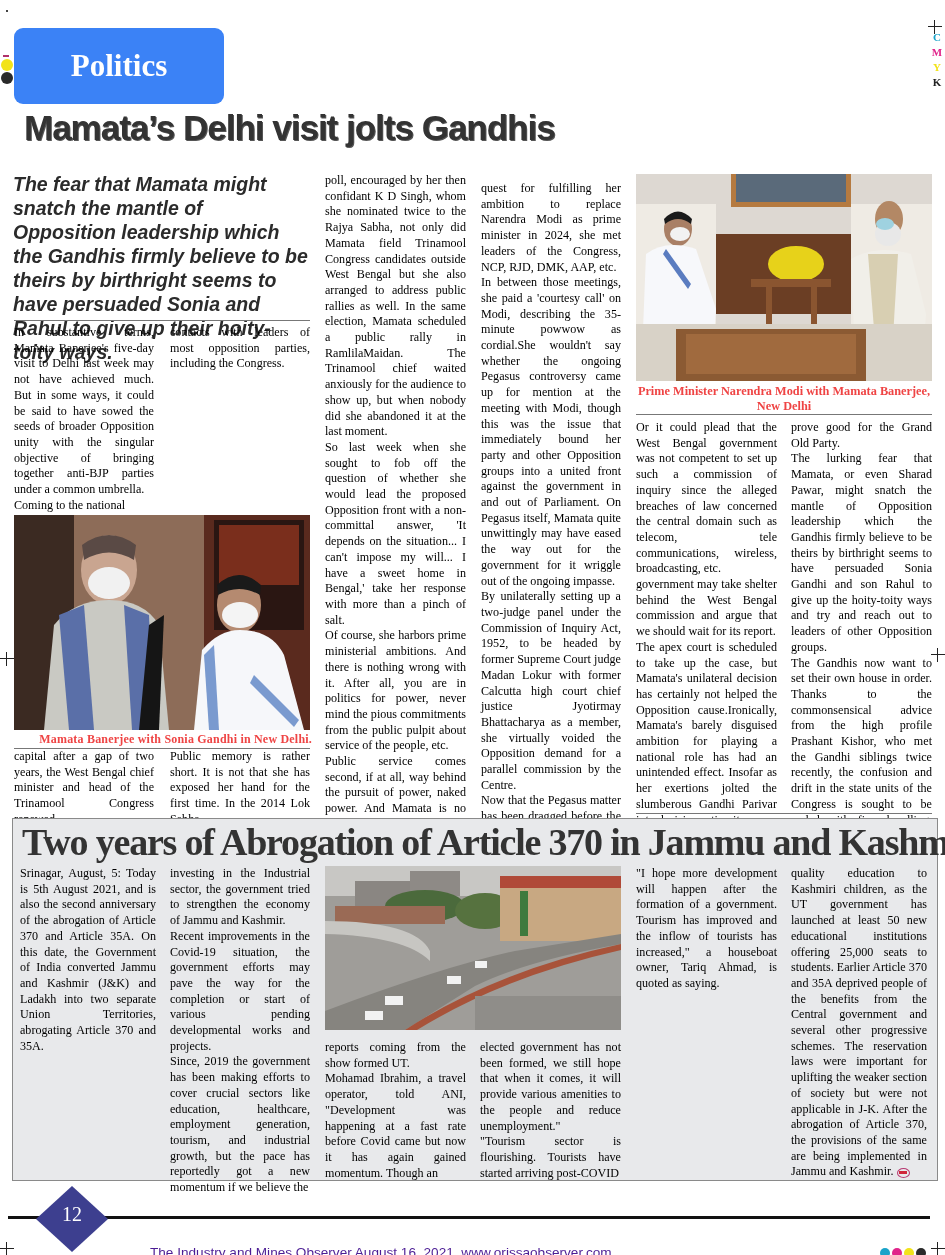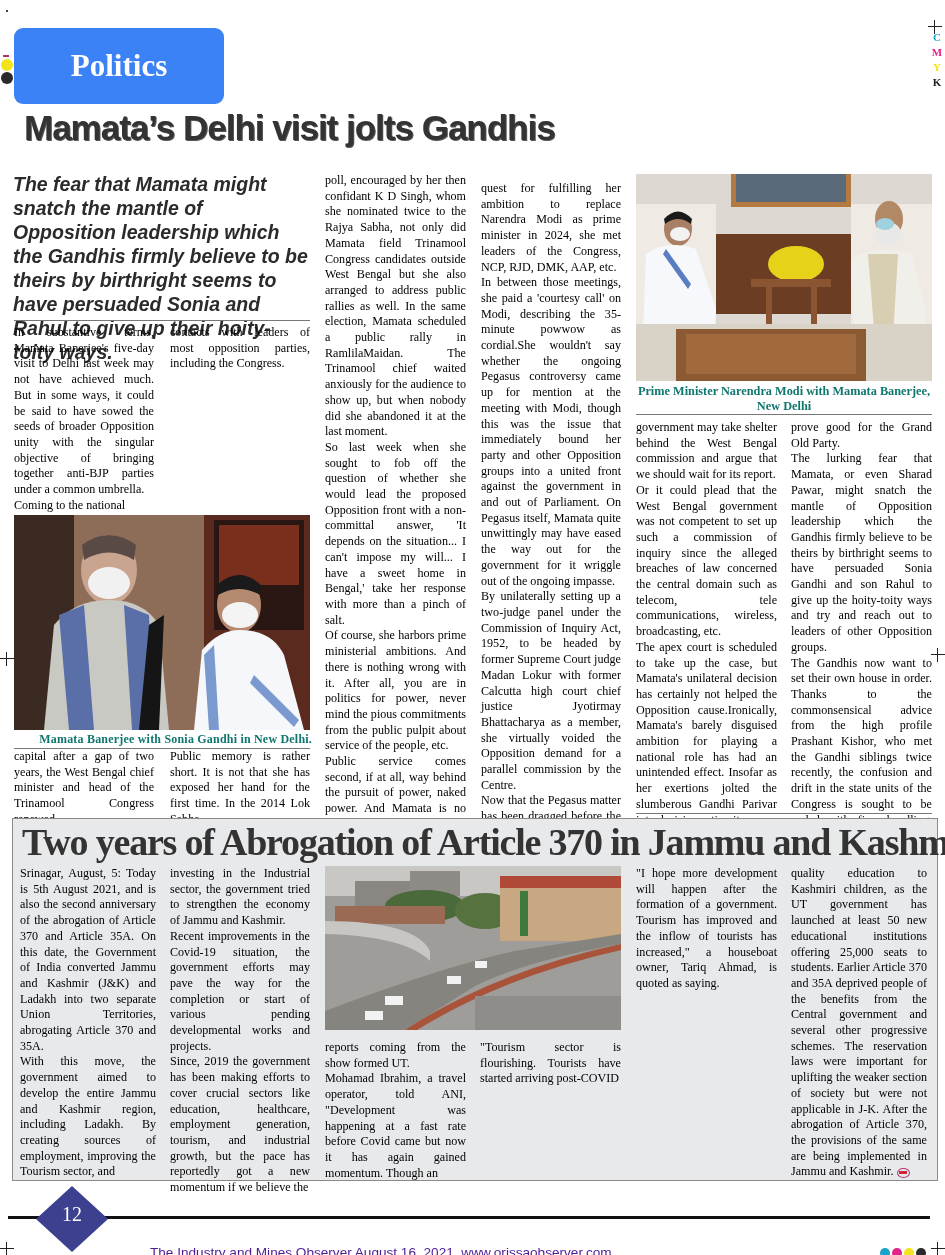--- a/index.html
+++ b/index.html
@@ -23,21 +23,21 @@
   .headline { position: absolute; left: 24px; top: 108px; width: 925px; font-family: Liberation Sans, sans-serif; font-weight: bold; font-size: 35px; letter-spacing: -1px; color: #333; white-space: nowrap; text-shadow: 1px 1px 0 #555; }
 
   .deck { position: absolute; left: 13px; top: 172px; width: 297px; font-family: Liberation Sans, sans-serif; font-style: italic; font-weight: bold; font-size: 19.5px; line-height: 24px; color: #2b2b2b; }
 
   .rule { position: absolute; background: #777; height: 1px; }
 
   .col { position: absolute; font-size: 12.1px; line-height: 15.7px; text-align: justify; color: #000000; }
   .col p { margin: 0; }
 
   .photo { position: absolute; overflow: hidden; }
-  .caption { position: absolute; font-family: "Liberation Serif", serif; font-weight: bold; font-size: 12.3px; line-height: 15px; text-align: center; color: #0f766e; }
+  .caption { position: absolute; font-family: "Liberation Serif", serif; font-weight: bold; font-size: 12.3px; line-height: 15px; text-align: center; color: #ef4444; }
 
   
   .jk-box { position: absolute; left: 12px; top: 818px; width: 926px; height: 363px; background: #e8e9eb; border: 1px solid #8a8a8a; }
   .jk-headline { position: absolute; left: 22px; top: 820px; width: 910px; font-family: "Liberation Serif", serif; font-size: 38px; letter-spacing: -1.2px; color: #333; white-space: nowrap; }
 
   .end-mark { display: inline-block; width: 13px; height: 10px; border-radius: 50%; border: 1.5px solid #b73a72; vertical-align: middle; position: relative; margin-left: 4px; }
   .end-mark::after { content: ""; position: absolute; left: 1px; top: 2px; width: 8px; height: 3px; background: #d0263a; }
 
   
   .footer-line { position: absolute; left: 8px; top: 1216px; width: 922px; height: 3px; background: #111; }
@@ -154,37 +154,36 @@
     <path d="M232 80 L262 80 L256 180 L240 180 Z" fill="#d8cfb2"></path>
     <rect x="0" y="150" width="296" height="57" fill="#d8d2c7"></rect>
     <rect x="40" y="155" width="190" height="52" fill="#8b5a33"></rect>
     <rect x="50" y="160" width="170" height="40" fill="#a06a3e"></rect>
   </svg>
 </div>
 <div class="caption" style="left:636px; top:384px; width:296px;">Prime Minister Narendra Modi with Mamata Banerjee, New Delhi</div>
 <div class="rule" style="left:636px; top:414px; width:296px;"></div>
 
 <div class="col" style="left:636px; top:420px; width:141px;">
+  <p>Or it could plead that the West Bengal government was not competent to set up such a commission of inquiry since the alleged breaches of law concerned the central domain such as telecom, tele communications, wireless, broadcasting, etc.</p>
   <p>government may take shelter behind the West Bengal commission and argue that we should wait for its report.</p>
-  <p>Or it could plead that the West Bengal government was not competent to set up such a commission of inquiry since the alleged breaches of law concerned the central domain such as telecom, tele communications, wireless, broadcasting, etc.</p>
   <p>The apex court is scheduled to take up the case, but Mamata's unilateral decision has certainly not helped the Opposition cause.Ironically, Mamata's barely disguised ambition for playing a national role has had an unintended effect. Insofar as her exertions jolted the slumberous Gandhi Parivar into decisive action it may</p>
 </div>
 <div class="col" style="left:791px; top:420px; width:141px;">
   <p>prove good for the Grand Old Party.</p>
   <p>The lurking fear that Mamata, or even Sharad Pawar, might snatch the mantle of Opposition leadership which the Gandhis firmly believe to be theirs by birthright seems to have persuaded Sonia Gandhi and son Rahul to give up the hoity-toity ways and try and reach out to leaders of other Opposition groups.</p>
   <p><span>The Gandhis now want to set their own house in order. Thanks to the commonsensical advice from the high profile Prashant Kishor, who met the Gandhi siblings twice recently, the confusion and drift in the state units of the Congress is sought to be ended with firm handling.</span><span class="end-mark"></span></p>
 </div>
 <div class="rule" style="left:636px; top:813px; width:296px;"></div>
 
 <div class="jk-box"></div>
 <h2 class="jk-headline">Two years of Abrogation of Article 370 in Jammu and Kashmir</h2>
 
 <div class="col" style="left:20px; top:866px; width:136px;">
   <p>Srinagar, August, 5: Today is 5th August 2021, and is also the second anniversary of the abrogation of Article 370 and Article 35A. On this date, the Government of India converted Jammu and Kashmir (J&amp;K) and Ladakh into two separate Union Territories, abrogating Article 370 and 35A.</p>
-  <p>With this move, the government aimed to develop the entire Jammu and Kashmir region, including Ladakh. By creating sources of employment, improving the Tourism sector, and</p>
 </div>
 <div class="col" style="left:170px; top:866px; width:140px;">
   <p>investing in the Industrial sector, the government tried to strengthen the economy of Jammu and Kashmir.</p>
   <p>Recent improvements in the Covid-19 situation, the government efforts may pave the way for the completion or start of various pending developmental works and projects.</p>
   <p>Since, 2019 the government has been making efforts to cover crucial sectors like education, healthcare, employment generation, tourism, and industrial growth, but the pace has reportedly got a new momentum if we believe the</p>
 </div>
 
 <div class="photo" style="left:325px; top:866px; width:296px; height:164px; background:#a6a5a2;">
   <svg width="296" height="164" viewBox="0 0 296 164">
     <rect x="0" y="0" width="296" height="164" fill="#9f9d99"></rect>
@@ -206,20 +205,21 @@
     <rect x="122" y="110" width="14" height="8" fill="#f2f2f2"></rect>
     <rect x="150" y="95" width="12" height="7" fill="#f2f2f2"></rect>
   </svg>
 </div>
 
 <div class="col" style="left:325px; top:1040px; width:141px;">
   <p>reports coming from the show formed UT.</p>
   <p>Mohamad Ibrahim, a travel operator, told ANI, "Development was happening at a fast rate before Covid came but now it has again gained momentum. Though an</p>
 </div>
 <div class="col" style="left:480px; top:1040px; width:141px;">
+  <p>elected government has not been formed, we still hope that when it comes, it will provide various amenities to the people and reduce unemployment."</p>
   <p>"Tourism sector is flourishing. Tourists have started arriving post-COVID</p>
 </div>
 <div class="col" style="left:636px; top:866px; width:141px;">
   <p>"I hope more development will happen after the formation of a government. Tourism has improved and the inflow of tourists has increased," a houseboat owner, Tariq Ahmad, is quoted as saying.</p>
 </div>
 <div class="col" style="left:791px; top:866px; width:136px;">
   <p><span>quality education to Kashmiri children, as the UT government has launched at least 50 new educational institutions offering 25,000 seats to students. Earlier Article 370 and 35A deprived people of the benefits from the Central government and several other progressive schemes. The reservation laws were important for uplifting the weaker section of society but were not applicable in J-K. After the abrogation of Article 370, the provisions of the same are being implemented in Jammu and Kashmir.</span><span class="end-mark"></span></p>
 </div>
 
 <div class="footer-line"></div>

